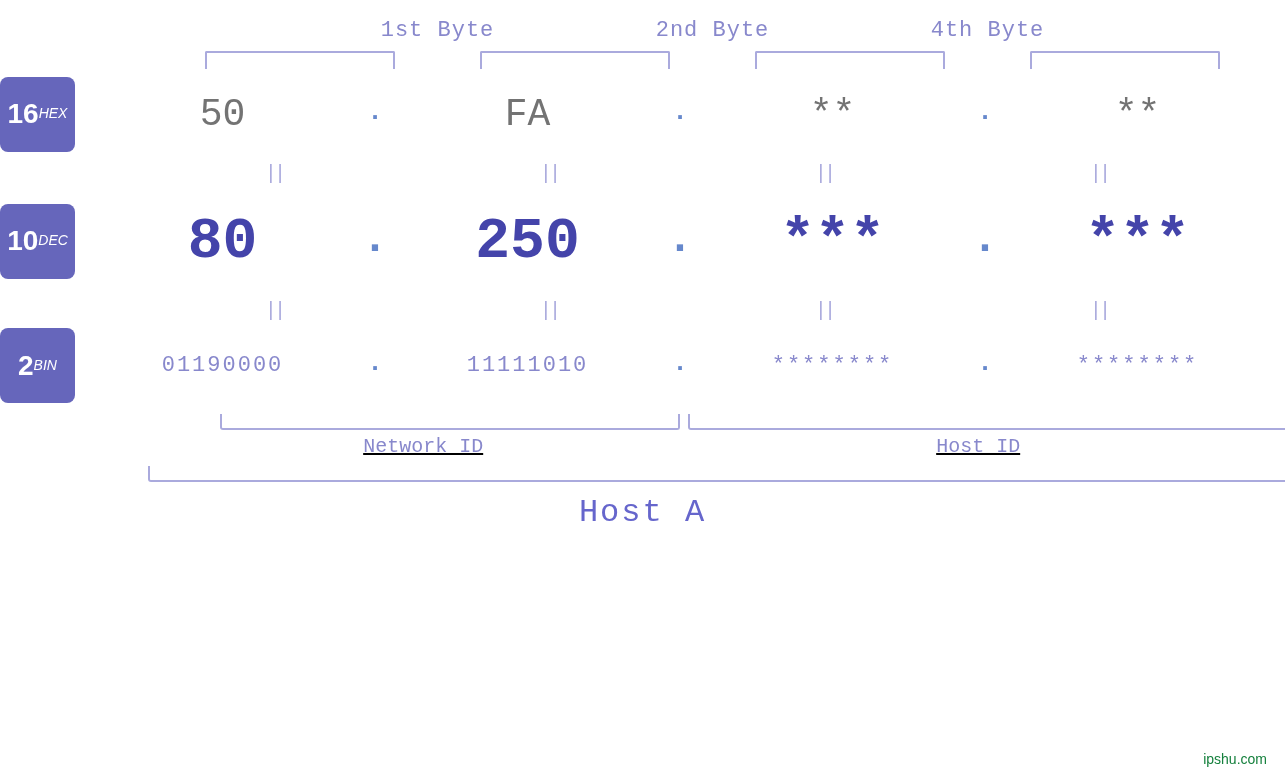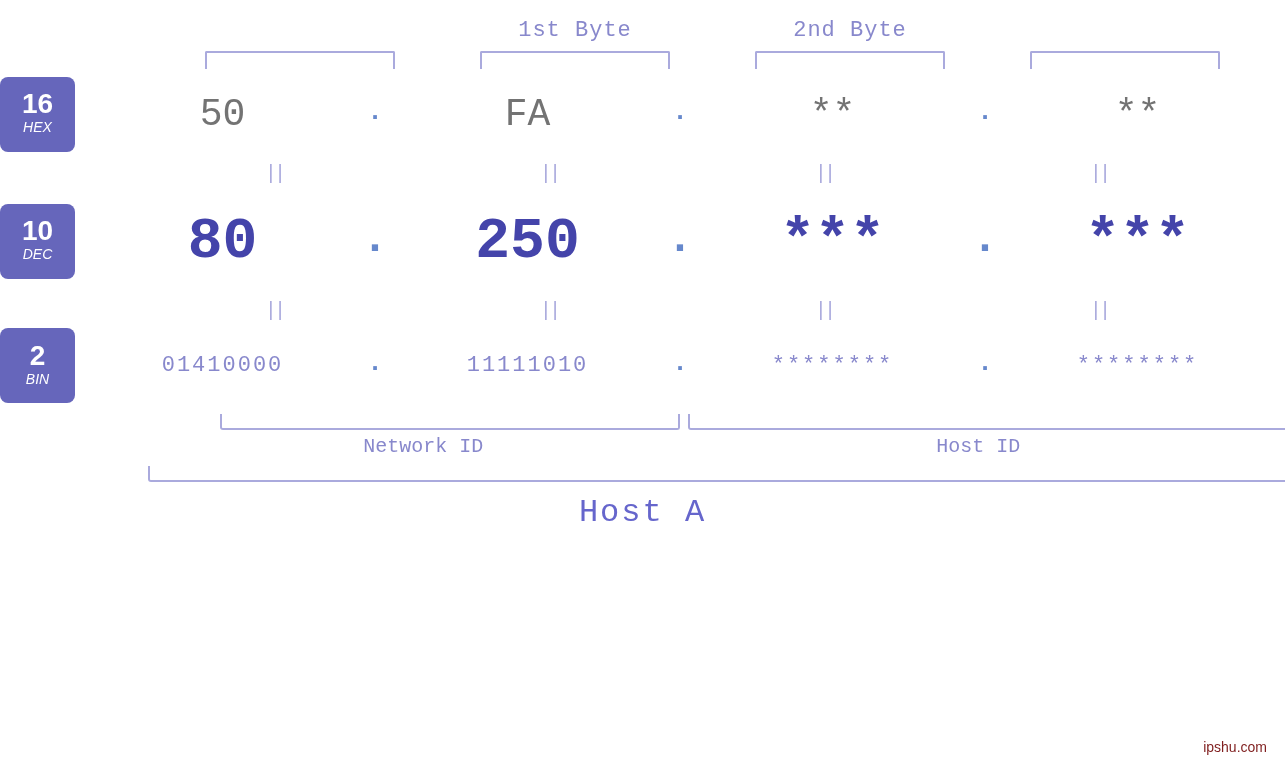--- a/index.html
+++ b/index.html
@@ -72,21 +72,21 @@
       position: relative;
     }
 
     
     .badge {
       width: 75px;
       height: 75px;
       background: #6666bb;
       border-radius: 8px;
       display: flex;
-      flex-direction: column;
+      flex-direction: row;
       align-items: center;
       justify-content: center;
       color: white;
       flex-shrink: 0;
       margin-right: 10px;
     }
 
     .badge-number {
       font-size: 28px;
       font-weight: bold;
@@ -146,23 +146,23 @@
       display: flex;
       justify-content: center;
       color: #aaaadd;
       font-size: 20px;
       font-family: Arial, sans-serif;
       letter-spacing: 4px;
     }
 
     .watermark {
       position: absolute;
-      bottom: 12px;
+      bottom: 0;
       right: 18px;
-      color: #7f1d1d;
+      color: #15803d;
       font-size: 14px;
       font-family: Arial, sans-serif;
     }
 
     
     .sep-dot {
       color: #6688cc;
       font-size: 44px;
       font-weight: bold;
       line-height: 1;
@@ -191,20 +191,21 @@
 
   </style>
 </head>
 <body>
 
 <div class="container">
 
   <div class="byte-headers">
     <div class="byte-header">1st Byte</div>
     <div class="byte-header">2nd Byte</div>
+    <div class="byte-header">4th Byte</div>
   </div>
 
   <div class="brackets-row">
     <div class="bracket-cell">
       <div class="bracket"></div>
     </div>
     <div class="bracket-cell">
       <div class="bracket"></div>
     </div>
     <div class="bracket-cell">
@@ -277,38 +278,38 @@
     <div class="equals-cell">||</div>
   </div>
 
   <div class="base-row bin-row-height">
     <div class="badge">
       <span class="badge-number">2</span>
       <span class="badge-label">BIN</span>
     </div>
     <div class="row-content">
       <div class="byte-cell">
-        <span class="byte-value small">01410000</span>
+        <span class="byte-value small">01190000</span>
       </div>
       <span class="sep-dot small">.</span>
       <div class="byte-cell">
         <span class="byte-value small">11111010</span>
       </div>
       <span class="sep-dot small">.</span>
       <div class="byte-cell">
         <span class="byte-value small">********</span>
       </div>
       <span class="sep-dot small">.</span>
       <div class="byte-cell">
         <span class="byte-value small">********</span>
       </div>
     </div>
   </div>
 
-  <div style="width:100%; padding-left:80px; margin-top:6px;">
+  <div style="width:100%; padding-left:80px; margin-top:6px;text-decoration:underline;">
     <div style="display:flex; padding-left:95px;">
 
       <div style="width:550px; display:flex; justify-content:flex-start;">
         <div style="width:460px; height:16px; border:2px solid #aaaadd; border-top:none; border-radius:0 0 3px 3px; margin-left:45px;"></div>
       </div>
 
       <div style="width:680px; display:flex; justify-content:flex-start;">
         <div style="width:618px; height:16px; border:2px solid #aaaadd; border-top:none; border-radius:0 0 3px 3px; margin-left:8px;"></div>
       </div>
     </div>

